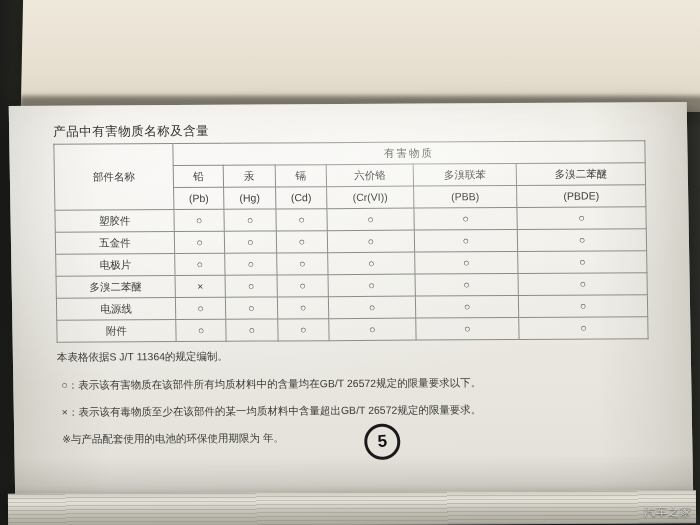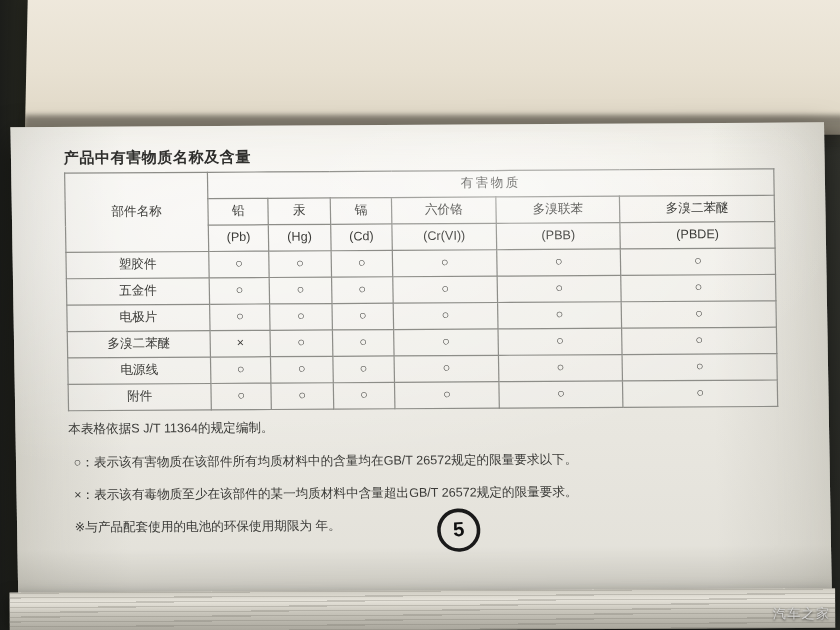--- a/index.html
+++ b/index.html
@@ -65,21 +65,21 @@
   .stack-lines{position:absolute;inset:0;
     background:repeating-linear-gradient(180deg,rgba(120,117,108,.30) 0 1px,rgba(255,255,255,0) 1px 4px);}
 
   
   .doc{
     position:absolute;left:0;top:0;width:678px;height:400px;
     color:#3a3a38;
   }
   .doc-title{
     position:absolute;left:44px;top:18px;
-    font-size:12.5px;font-weight:bold;letter-spacing:.5px;color:#2f2f2d;
+    font-size:12.5px;font-weight:normal;letter-spacing:.5px;color:#2f2f2d;
   }
   table.hs{
     position:absolute;left:44px;top:38px;
     width:592px;border-collapse:collapse;
     background:rgba(255,255,255,.18);
   }
   table.hs td,table.hs th{
     border:1px solid #8d8d88;
     font-weight:normal;
     font-size:10.5px;

